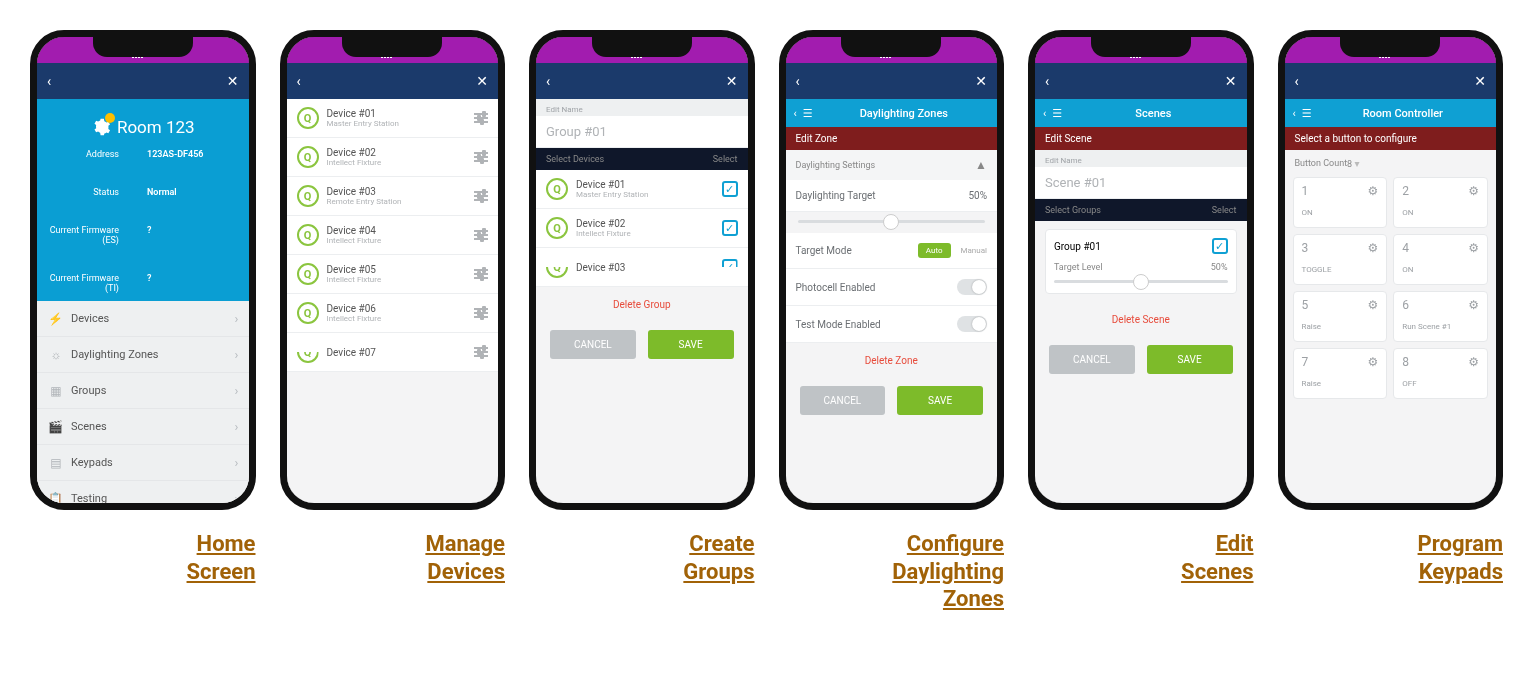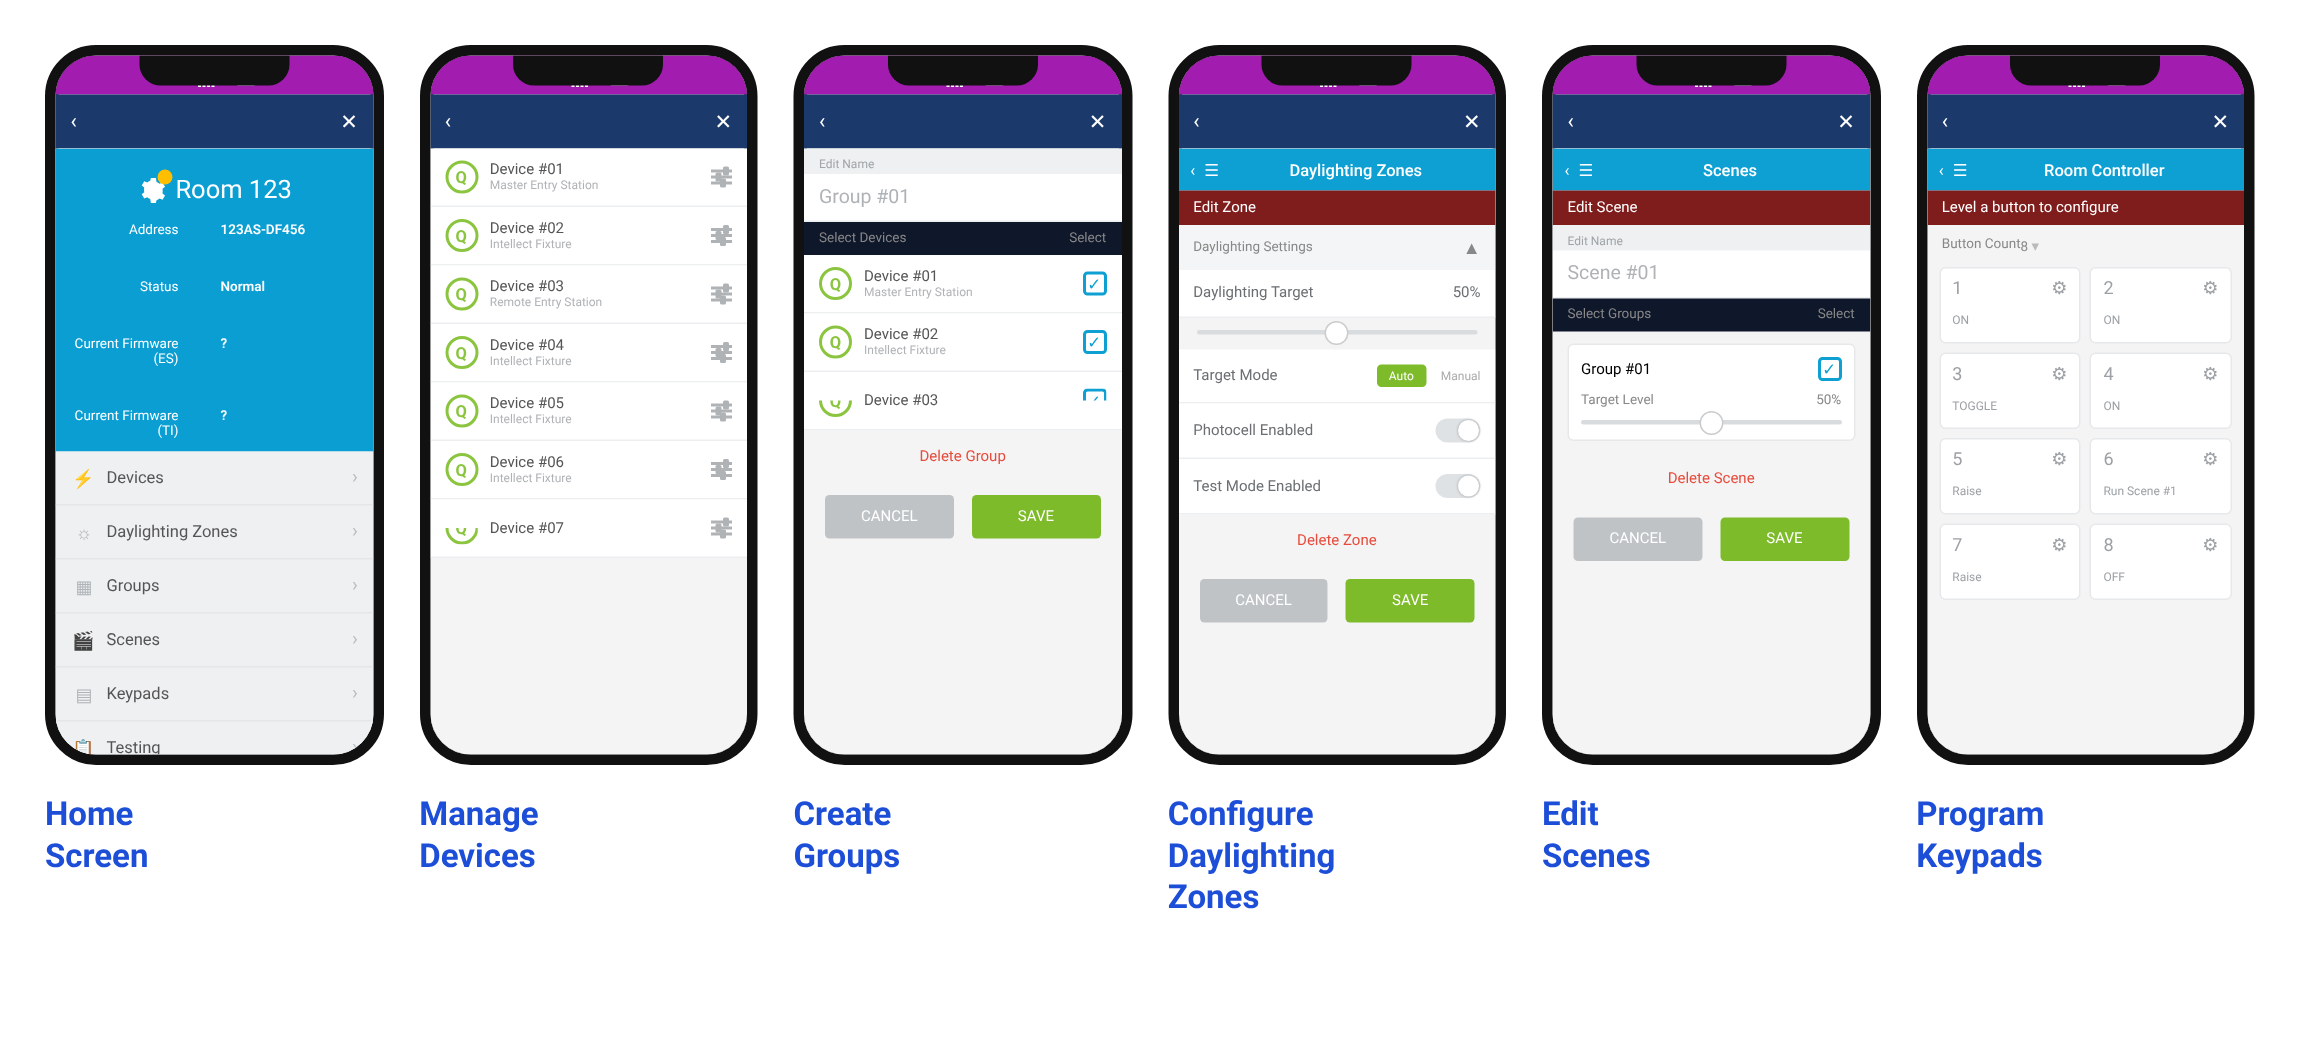--- a/index.html
+++ b/index.html
@@ -17,26 +17,27 @@
     padding: 30px 30px 0 30px;
     justify-content: space-between;
   }
   .caption-row {
     display: flex;
     gap: 24px;
     padding: 20px 30px 0 30px;
     justify-content: space-between;
   }
   .caption {
-    color: #1d4ed8;
+    color: #a16207;
     font-weight: 700;
     font-size: 22px;
-    text-align: left;
+    text-align: right;
     line-height: 1.25;
     width: 230px;
+    text-decoration: underline;
   }
   
   .phone {
     width: 230px;
     height: 480px;
     border: 7px solid #111;
     border-radius: 34px;
     background: #fff;
     position: relative;
     overflow: hidden;
@@ -621,21 +622,21 @@
     <div class="nav-bar">
       <span class="nav-back">‹</span>
       <span class="nav-close">✕</span>
     </div>
     <div class="screen">
       <div class="sub-bar">
         <span class="back2">‹</span>
         <span class="ham">☰</span>
         <span class="title">Room Controller</span>
       </div>
-      <div class="sub-strip">Level a button to configure</div>
+      <div class="sub-strip">Select a button to configure</div>
       <div class="kp-head">
           <span>Button Count</span>
           <span><span>8</span> <span class="drop">▾</span></span>
         </div>
       <div class="kp-grid">
         <div class="kp-btn">
             <div class="kp-top">
               <span>1</span>
               <span class="kp-gear">⚙</span>
             </div>

